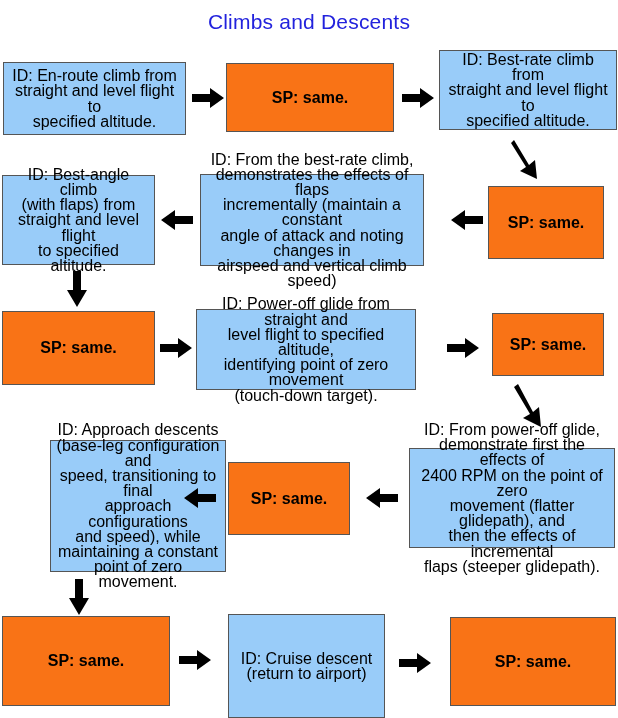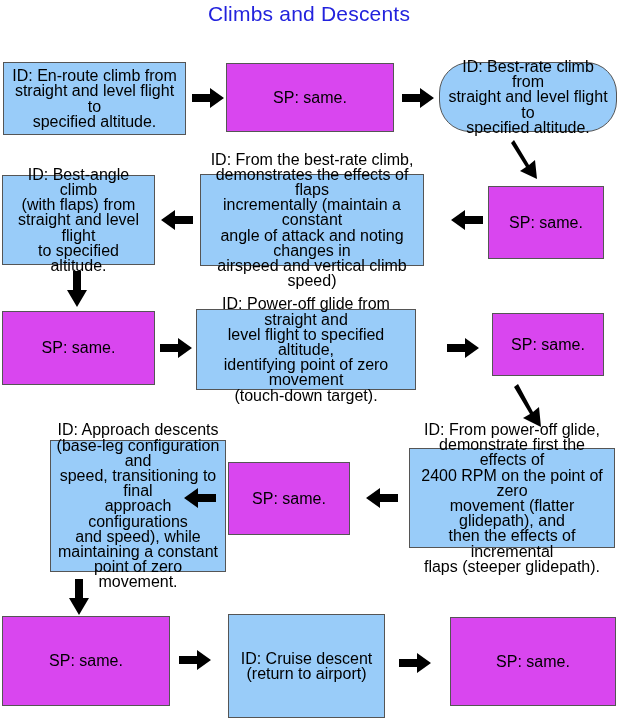--- a/index.html
+++ b/index.html
@@ -11,21 +11,21 @@
     width: 618px;
     height: 718px;
     position: relative;
     overflow: hidden;
     font-family: "Liberation Sans", sans-serif;
   }
 
   .title {
     position: absolute;
     left: 0;
-    top: 2px;
+    top: 10px;
     width: 618px;
     text-align: center;
     color: #2222dd;
     font-size: 21px;
     font-weight: normal;
     letter-spacing: 0.2px;
   }
 
   .node {
     position: absolute;
@@ -35,21 +35,21 @@
     align-items: center;
     justify-content: center;
     text-align: center;
     font-size: 16px;
     line-height: 15.2px;
     color: #000000;
     padding: 2px 5px;
     white-space: pre-line;
   }
   .node.id-node  { background: #99ccf9; }
-  .node.sp-node  { background: #d946ef; }
+  .node.sp-node  { background: #f97316; font-weight: bold; }
 
   .arrow {
     position: absolute;
     color: #000000;
   }
   .arrow svg { display: block; }
 </style>
 </head>
 <body>
 
@@ -66,21 +66,21 @@
 </div>
 
 <div class="node sp-node" style="left:226px; top:63px; width:168px; height:69px;">SP: same.</div>
 
 <div class="arrow" style="left:401px; top:88px;">
   <svg width="34" height="20" viewBox="0 0 34 20">
       <path d="M1 6 L19 6 L19 0 L33 10 L19 20 L19 14 L1 14 Z" fill="#000"></path>
     </svg>
 </div>
 
-<div class="node id-node" style="left:439px; top:62px; width:178px; height:70px;border-radius:31px;">ID: Best-rate climb from
+<div class="node id-node" style="left:439px; top:50px; width:178px; height:80px;">ID: Best-rate climb from
 straight and level flight to
 specified altitude.</div>
 
 <div class="arrow" style="left:510px; top:138px;">
   <svg width="40" height="42" viewBox="0 0 40 42">
     <path d="M4 2 L19 27 L25 22 L27 41 L10 33 L16 29 L1 5 Z" fill="#000"></path>
   </svg>
 </div>
 
 <div class="node id-node" style="left:2px; top:175px; width:153px; height:90px;">ID: Best-angle climb

